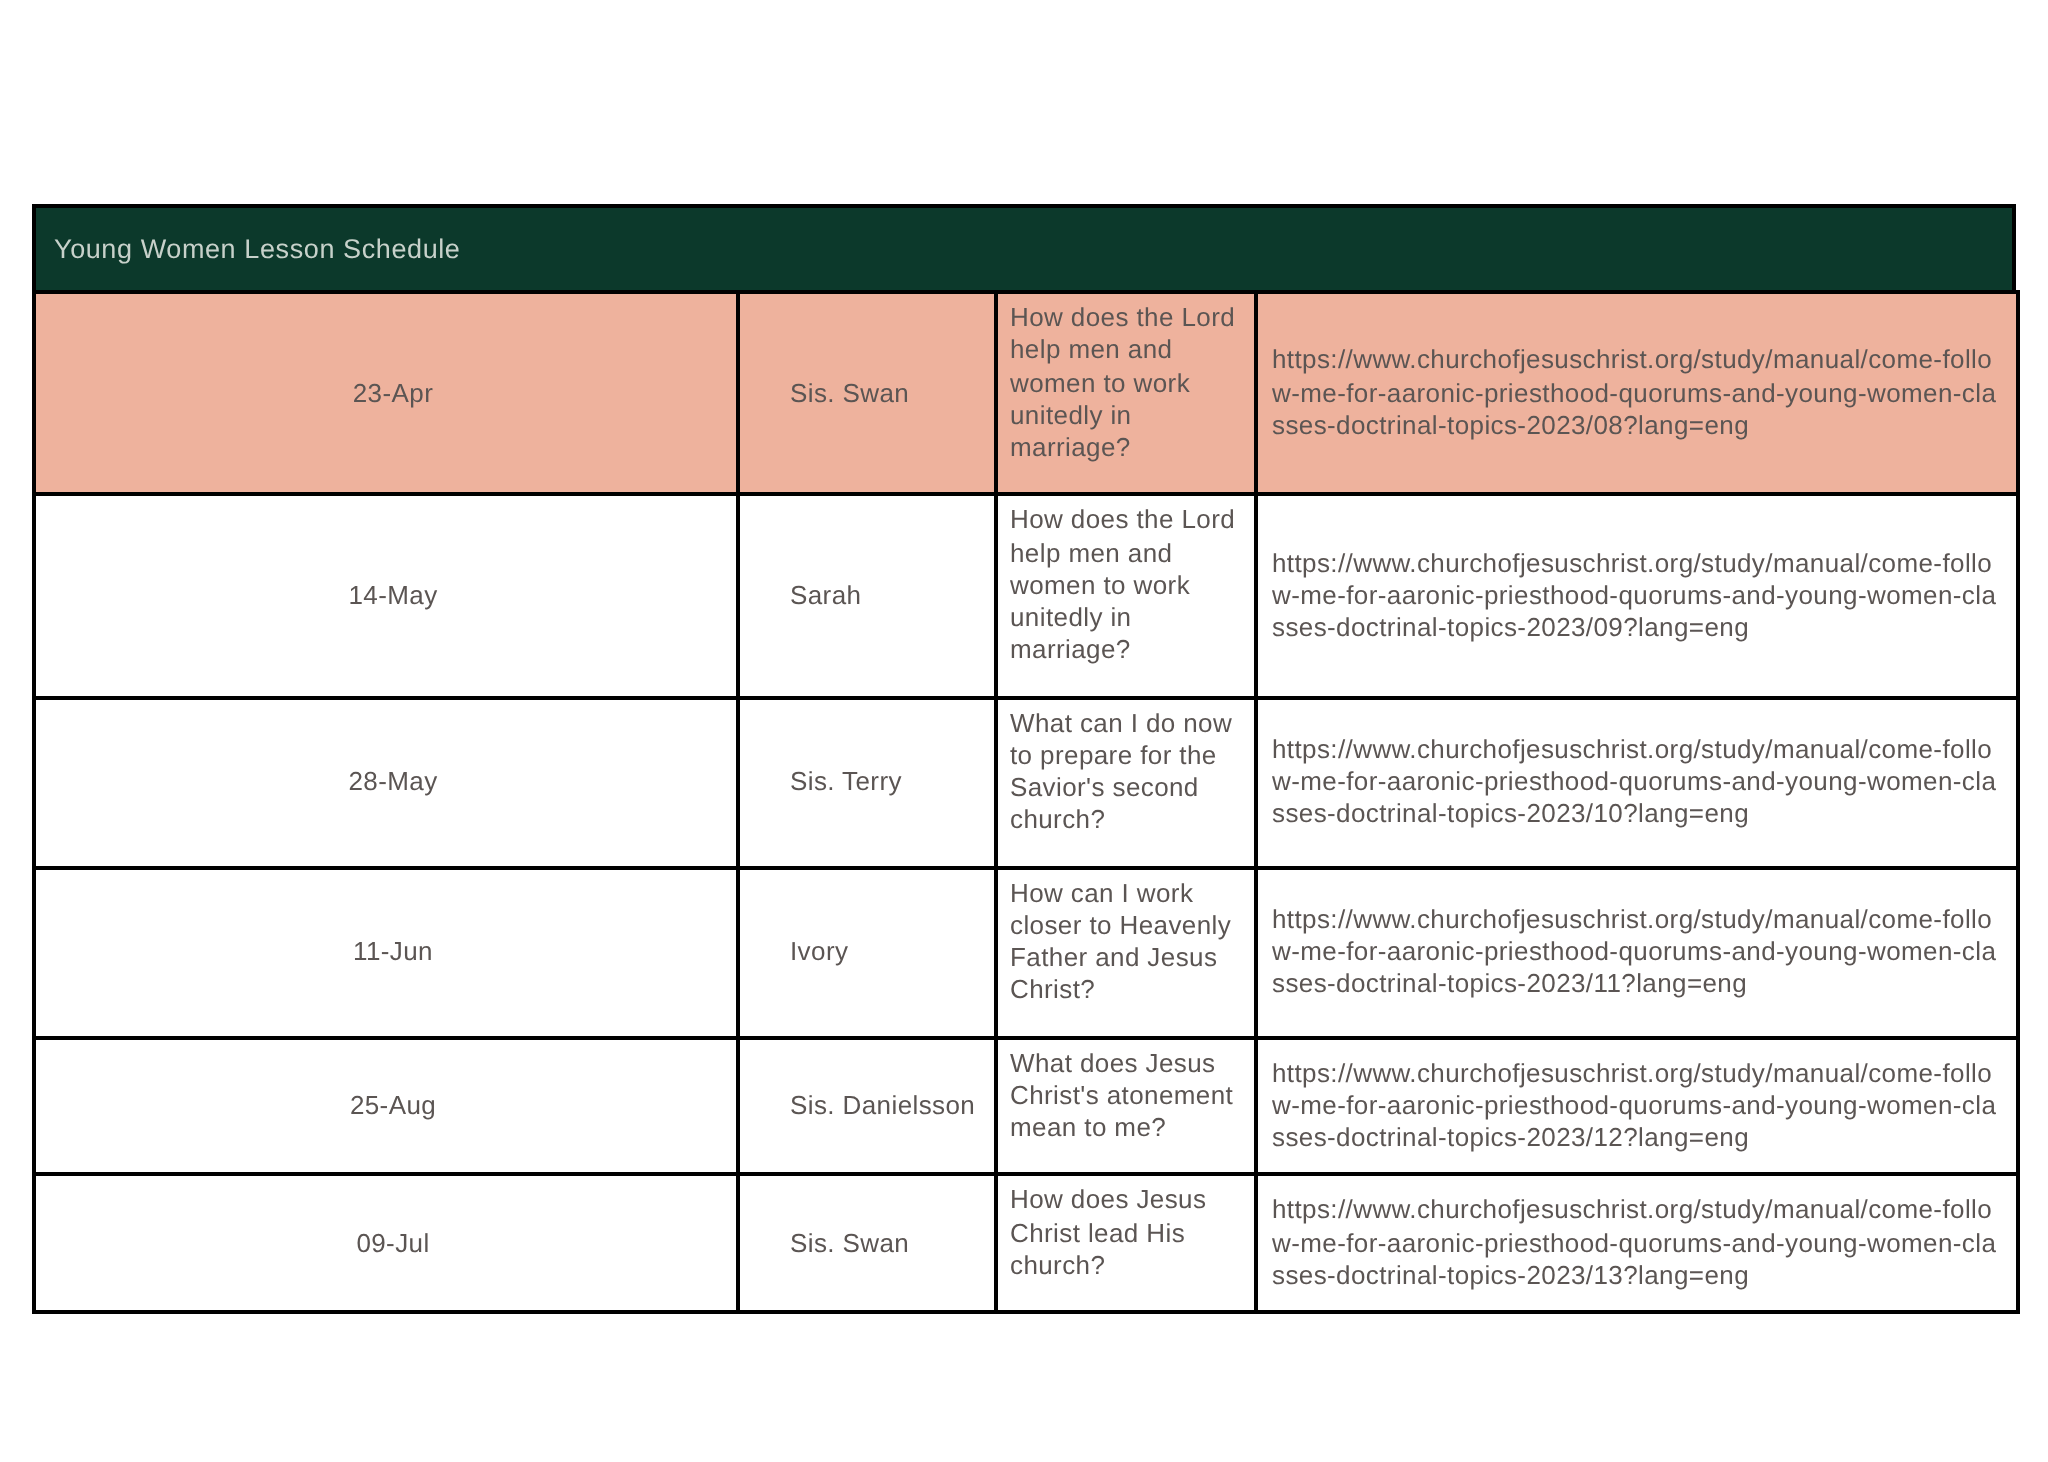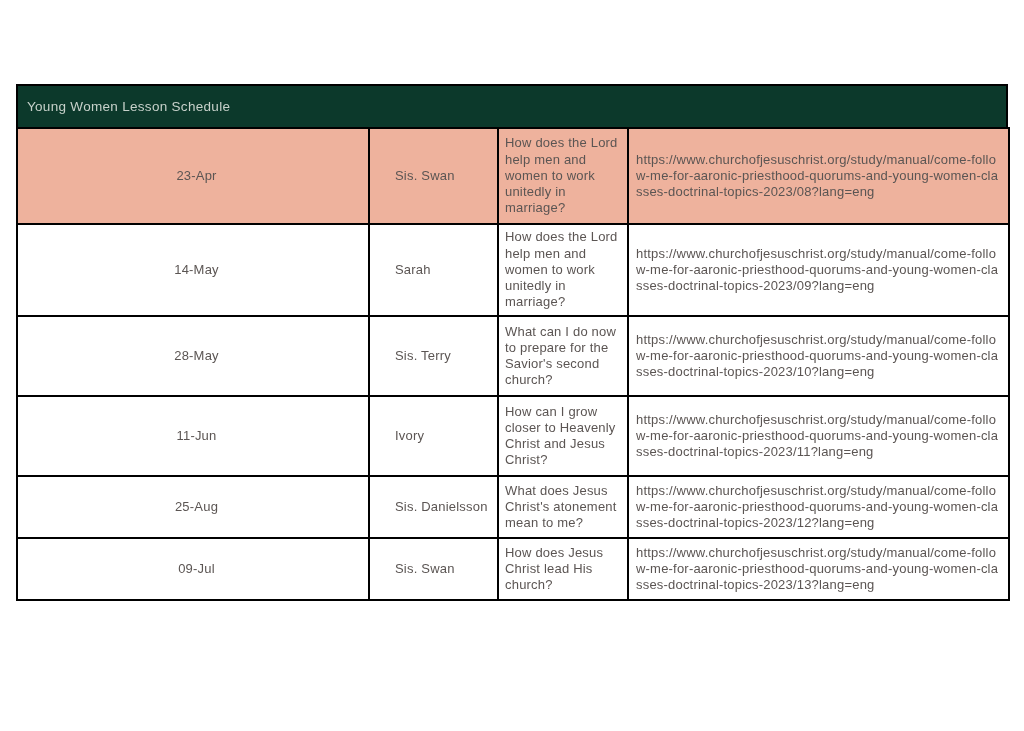--- a/index.html
+++ b/index.html
@@ -13,21 +13,21 @@
   * { margin: 0; padding: 0; box-sizing: border-box; }
   html, body {
     width: 1024px; height: 731px;
     background: var(--page-bg);
     font-family: "Liberation Sans", sans-serif;
     position: relative;
     overflow: hidden;
   }
   .schedule {
     position: absolute;
-    left: 16px; top: 84px;
+    left: 16px; top: 102px;
     width: 992px;
   }
   .title-bar {
     background: var(--title-bg);
     color: var(--title-text);
     border: 2px solid var(--border);
     border-bottom: none;
     height: 43px;
     display: flex;
     align-items: center;
@@ -45,21 +45,21 @@
   table.lesson-table td {
     border: 2px solid var(--border);
     vertical-align: middle;
     line-height: 1.25;
     letter-spacing: 0.2px;
     overflow: hidden;
   }
   tr.highlighted td { background: var(--highlight); }
   td.date     { padding-left: 7px; text-align: center; }
   td.teacher  { padding-left: 25px; }
-  td.question { padding: 4px 3px 4px 6px; }
+  td.question { padding: 4px 3px 14px 6px; }
   td.link     { padding: 4px 4px 4px 7px; word-break: break-all; }
   tr.r0 td { height: 96px; }
   tr.r1 td { height: 92px; }
   tr.r2 td { height: 80px; }
   tr.r3 td { height: 80px; }
   tr.r4 td { height: 62px; }
   tr.r5 td { height: 62px; }
 </style>
 </head>
 <body>
@@ -90,21 +90,21 @@
         </tr>
         <tr class="r2">
           <td class="date">28-May</td>
           <td class="teacher">Sis. Terry</td>
           <td class="question">What can I do now to prepare for the Savior's second church?</td>
           <td class="link">https://www.churchofjesuschrist.org/study/manual/come-follow-me-for-aaronic-priesthood-quorums-and-young-women-classes-doctrinal-topics-2023/10?lang=eng</td>
         </tr>
         <tr class="r3">
           <td class="date">11-Jun</td>
           <td class="teacher">Ivory</td>
-          <td class="question">How can I grow closer to Heavenly Christ and Jesus Christ?</td>
+          <td class="question">How can I work closer to Heavenly Father and Jesus Christ?</td>
           <td class="link">https://www.churchofjesuschrist.org/study/manual/come-follow-me-for-aaronic-priesthood-quorums-and-young-women-classes-doctrinal-topics-2023/11?lang=eng</td>
         </tr>
         <tr class="r4">
           <td class="date">25-Aug</td>
           <td class="teacher">Sis. Danielsson</td>
           <td class="question">What does Jesus Christ's atonement mean to me?</td>
           <td class="link">https://www.churchofjesuschrist.org/study/manual/come-follow-me-for-aaronic-priesthood-quorums-and-young-women-classes-doctrinal-topics-2023/12?lang=eng</td>
         </tr>
         <tr class="r5">
           <td class="date">09-Jul</td>

